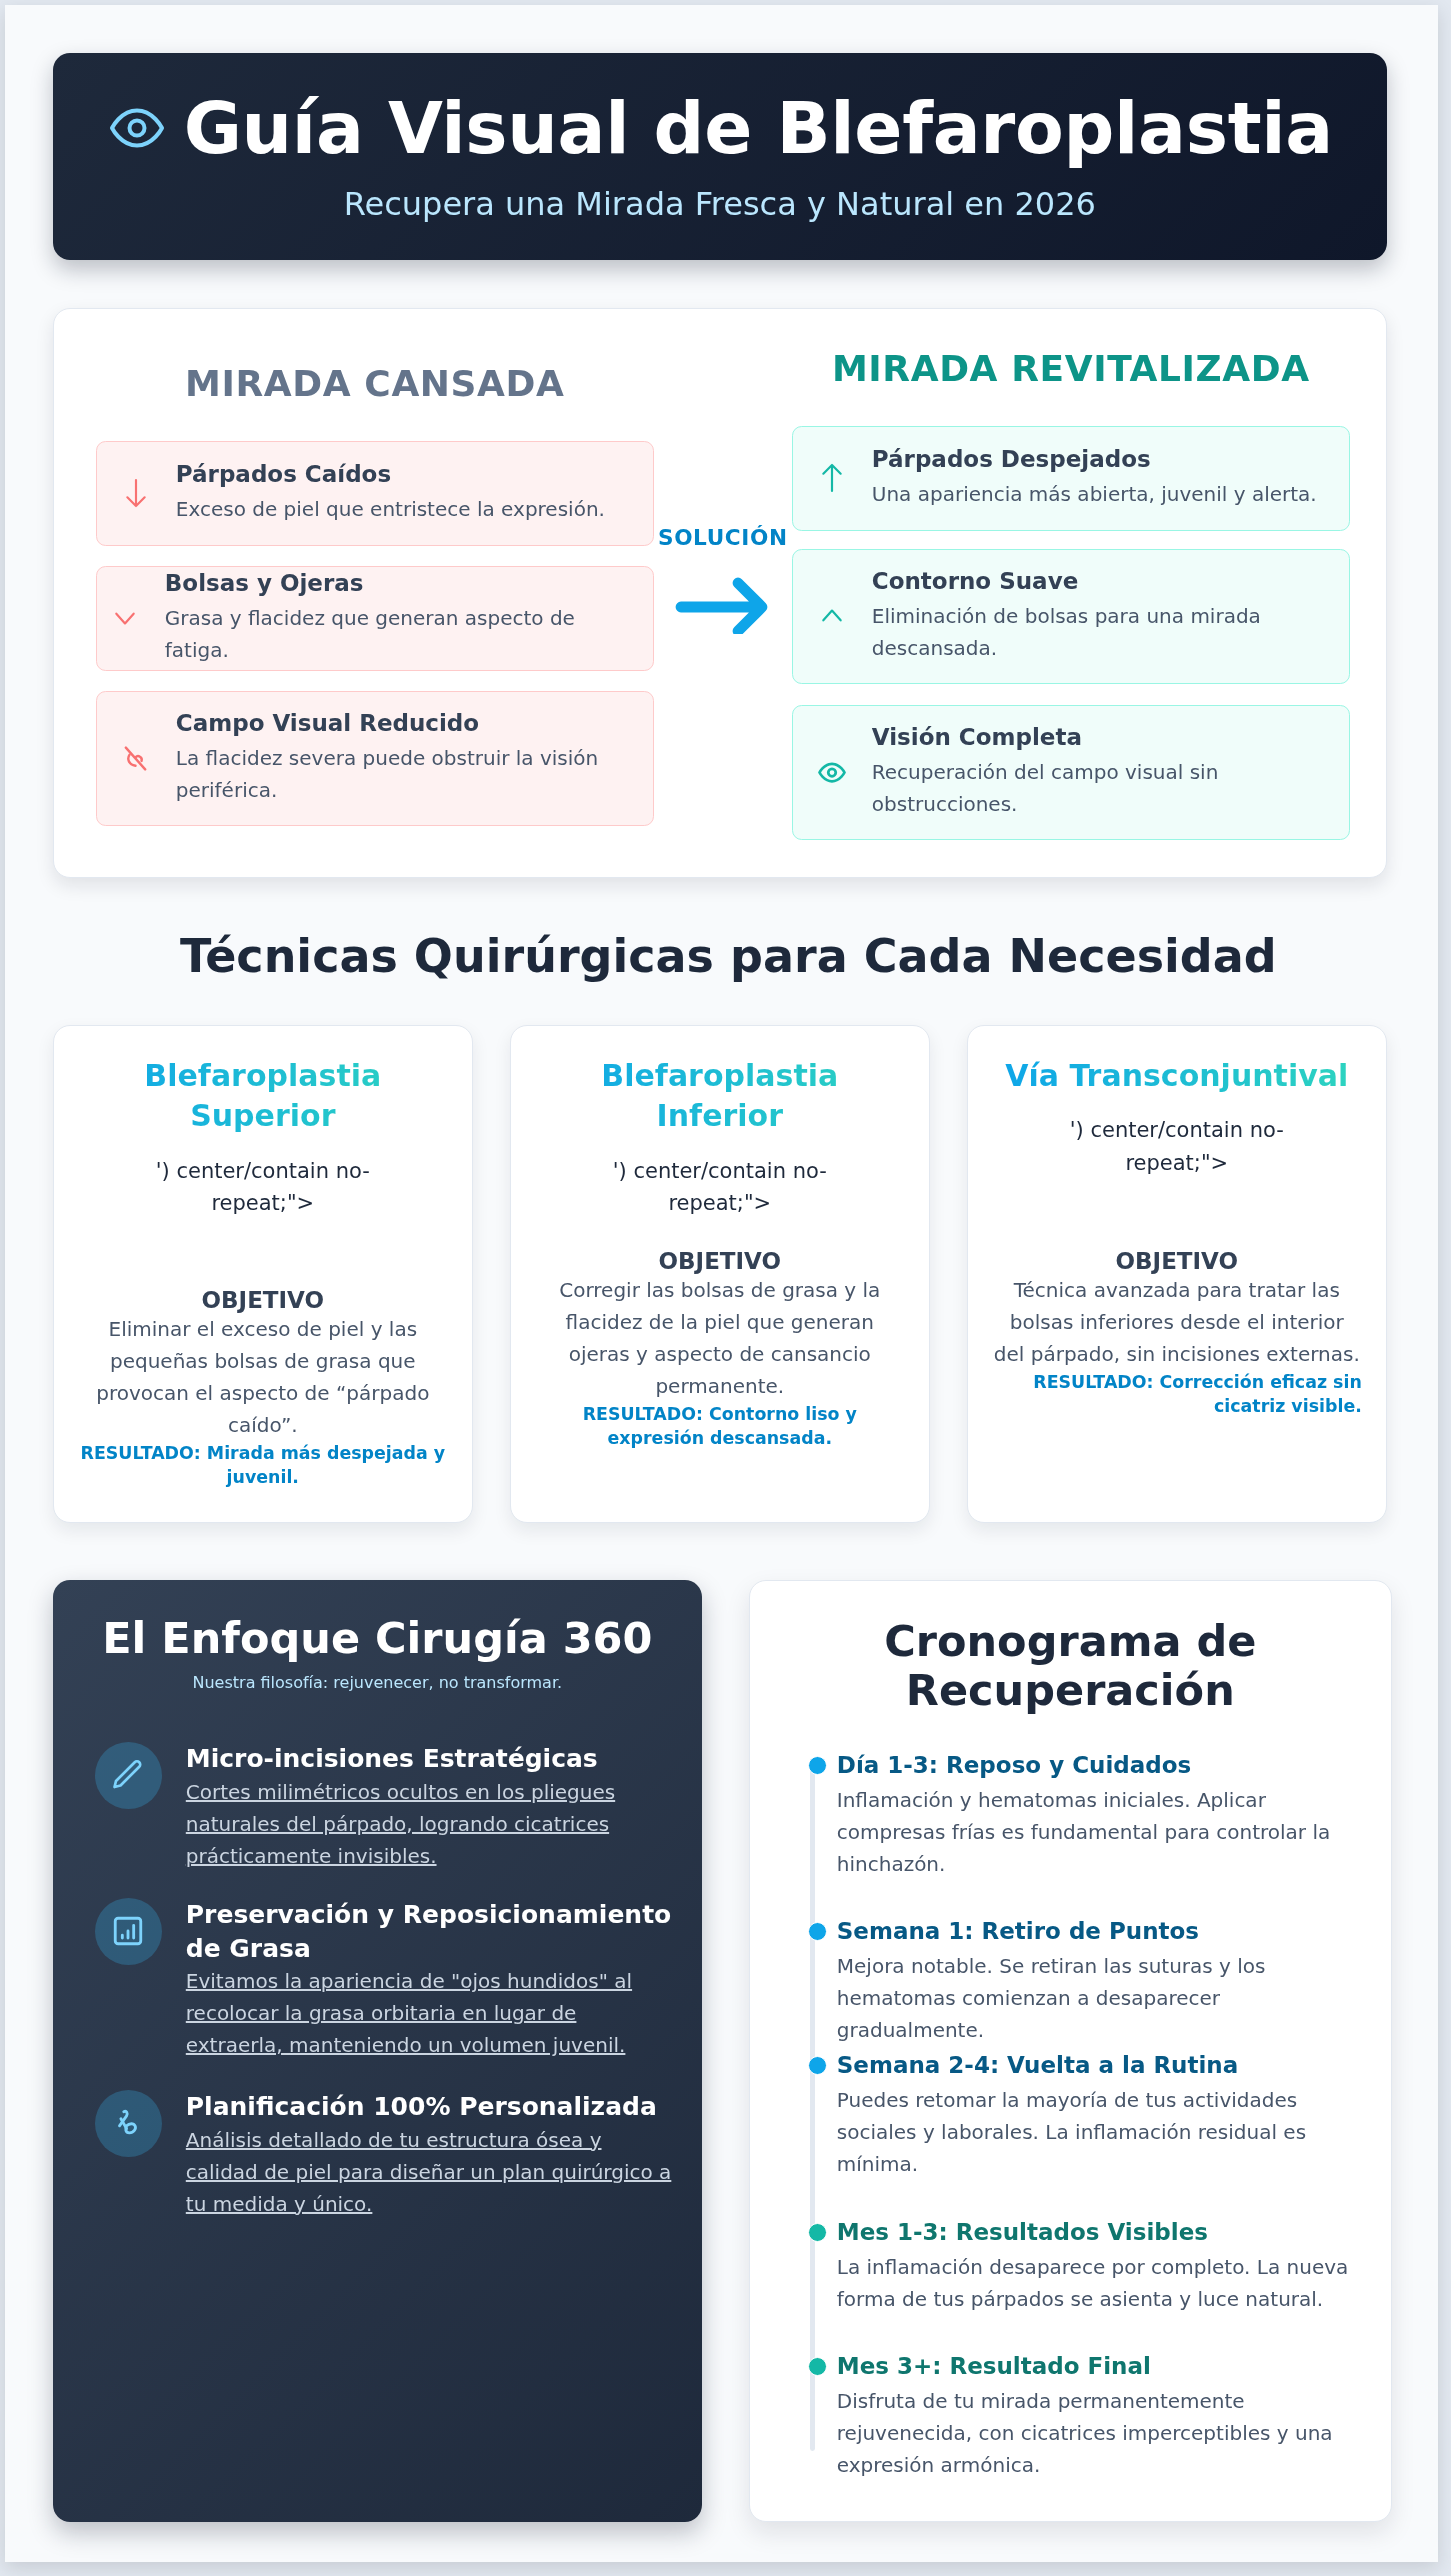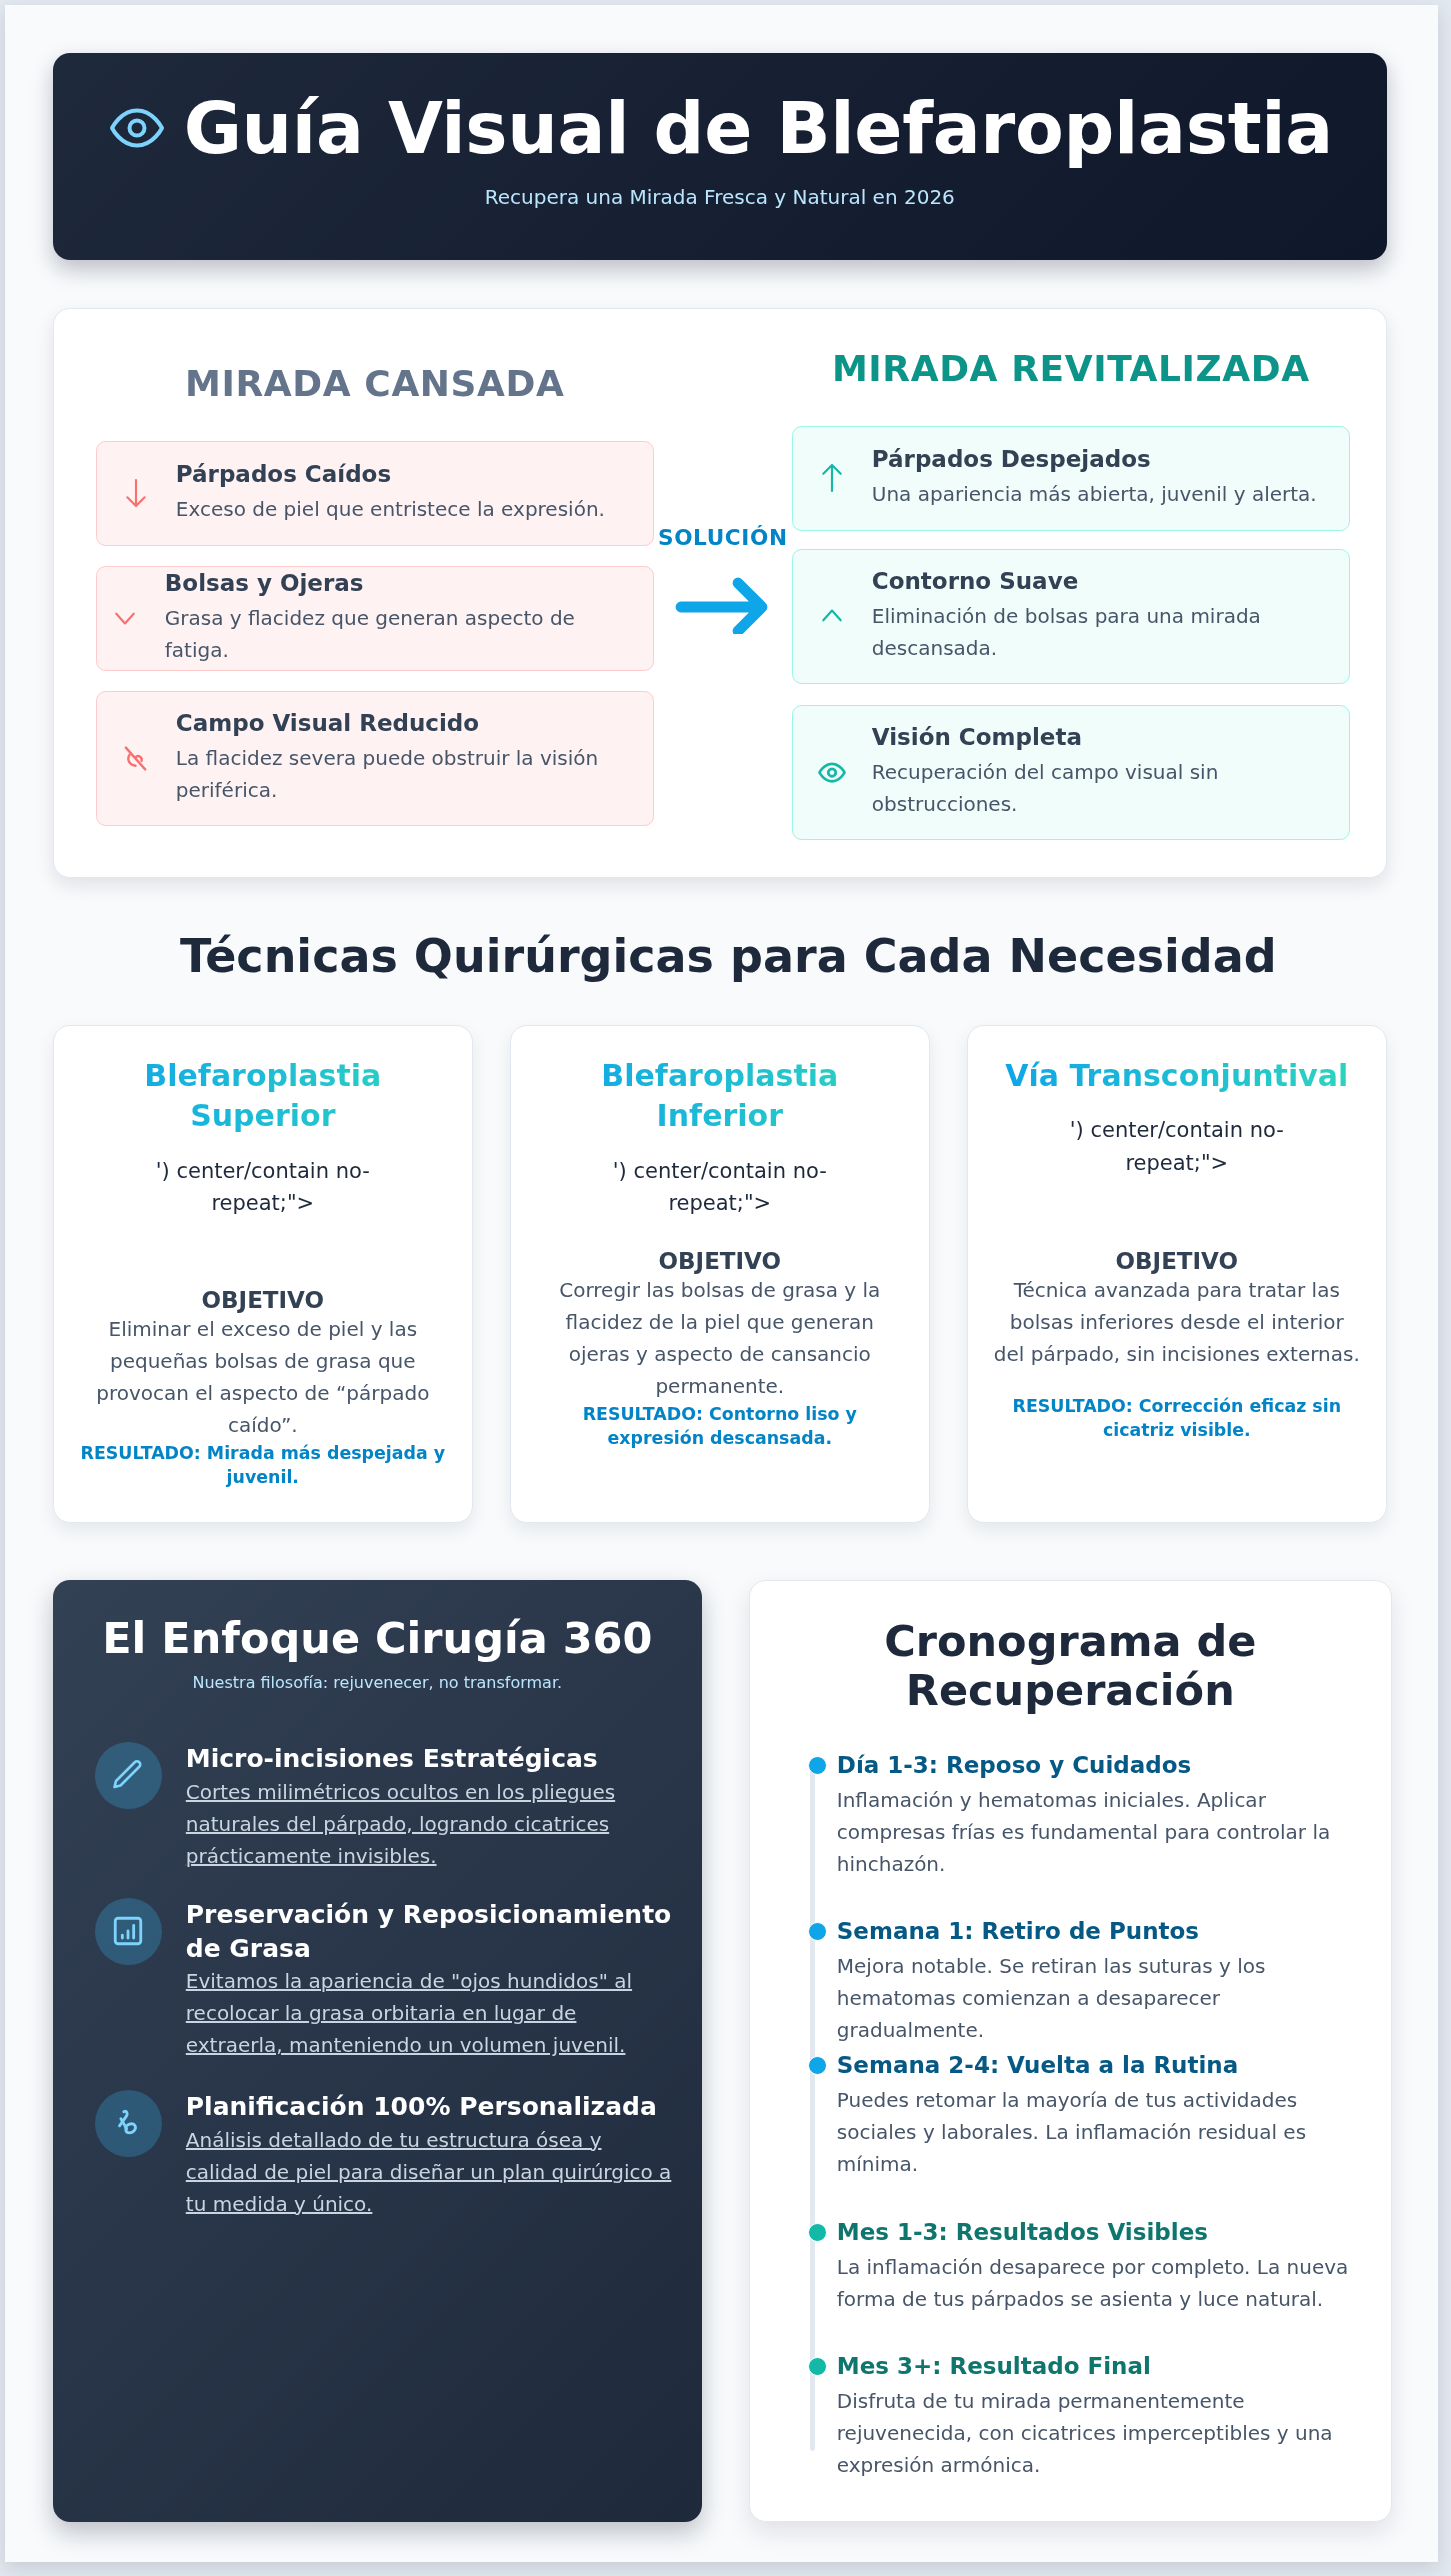--- a/index.html
+++ b/index.html
@@ -15,21 +15,21 @@
     border-radius: 17px;
     background: linear-gradient(135deg, #1e293b 0%, #0f172a 100%);
     box-shadow: 0 9.6px 21.6px rgba(15,23,42,0.25);
     text-align: center; color: #fff;
   }
   .hero-title-row {
     position: absolute; left: 0; right: 0; top: 37px;
     display: flex; justify-content: center; align-items: center; gap: 17px;
   }
   .hero-title { font-size: 71px; font-weight: 700; line-height: 1.1; letter-spacing: -0.3px; }
-  .hero-sub { position: absolute; left: 0; right: 0; top: 132px; font-size: 20px; color: #bae6fd; }
+  .hero-sub { position: absolute; left: 0; right: 0; top: 132px; font-size: 32px; color: #bae6fd; }
 
   
   .compare {
     position: absolute; left: 48px; top: 303px; width: 1334px; height: 570px;
     background: #fff; border-radius: 17px; border: 1.2px solid #e2e8f0;
     box-shadow: 0 7.2px 18px rgba(15,23,42,0.10);
   }
   .col-title { position: absolute; font-size: 36px; font-weight: 700; text-align: center; letter-spacing: 0.6px; }
   .col-title.bad { left: 42px; width: 558px; top: 54px; color: #64748b; }
   .col-title.good { left: 738px; width: 558px; top: 39px; color: #0d9488; }
@@ -222,21 +222,21 @@
       <div class="tech-result">RESULTADO: Contorno liso y expresión descansada.</div>
     </div>
   </div>
 
   <div class="tech" style="left:962px;">
     <div class="tech-title">Vía Transconjuntival</div>
     <div class="tech-broken">') center/contain no-repeat;"&gt;</div>
     <div class="tech-block" style="top:222px;">
       <div class="tech-obj-label">OBJETIVO</div>
       <div class="tech-obj">Técnica avanzada para tratar las bolsas inferiores desde el interior del párpado, sin incisiones externas.</div>
-      <div class="tech-result" style="margin-top:24px;">RESULTADO: Corrección eficaz sin cicatriz visible.</div>
+      <div class="tech-result" style="text-align:right;">RESULTADO: Corrección eficaz sin cicatriz visible.</div>
     </div>
   </div>
 
   <div class="approach">
     <div class="approach-title">El Enfoque Cirugía 360</div>
     <div class="approach-sub">Nuestra filosofía: rejuvenecer, no transformar.</div>
 
     <div class="feature" style="top:162px;">
       <div class="feature-icon">
         <svg width="36" height="36" viewBox="0 0 24 24" fill="none" stroke="#7dd3fc" stroke-width="1.8" stroke-linecap="round" stroke-linejoin="round">

